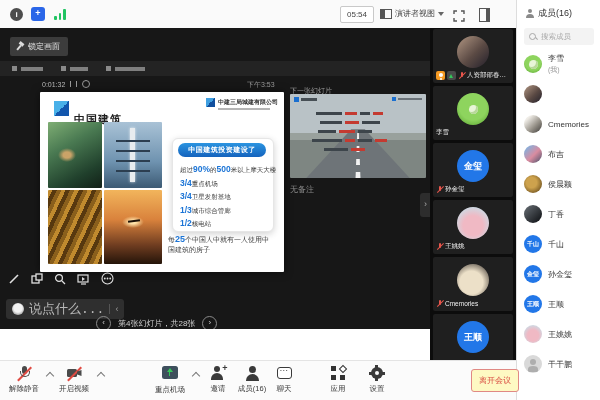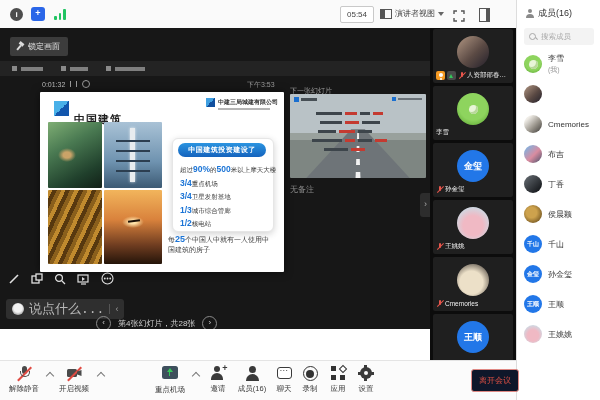--- a/index.html
+++ b/index.html
@@ -187,21 +187,21 @@
   .apps-b i:nth-child(2){left:10px;top:1px;transform:rotate(45deg);background:#fff;border:1.3px solid #333;width:4px;height:4px;}
   .apps-b i:nth-child(3){left:1px;top:10px;}
   .apps-b i:nth-child(4){left:10px;top:10px;}
   .gear-b::before{content:"";position:absolute;left:2px;top:2px;width:12px;height:12px;border-radius:50%;background:#3a3a3a;}
   .gear-b::after{content:"";position:absolute;left:6px;top:6px;width:4px;height:4px;border-radius:50%;background:#fbfbfb;}
   .gear-b i{position:absolute;background:#3a3a3a;}
   .gear-b i:nth-child(1){left:6.5px;top:0;width:3px;height:3px;}
   .gear-b i:nth-child(2){left:6.5px;bottom:1px;width:3px;height:3px;}
   .gear-b i:nth-child(3){left:0;top:6.5px;width:3px;height:3px;}
   .gear-b i:nth-child(4){right:1px;top:6.5px;width:3px;height:3px;}
-  .leave{position:absolute;left:471px;top:8px;width:46px;height:21px;border:1px solid #e08984;border-radius:3px;background:#0f172a;
+  .leave{position:absolute;left:471px;top:8px;width:46px;height:21px;border:1px solid #e08984;border-radius:3px;background:#fef9c3;
          color:#d94f43;font-size:8px;text-align:center;line-height:21px;}
 </style>
 </head>
 <body>
 
 <div class="app">
 
   <div class="topbar">
     <div class="info-ic">i</div>
     <div class="shield-ic">+</div>
@@ -438,32 +438,32 @@
             <div class="mname">Cmemories</div>
           </div>
         </div>
         <div class="mrow">
           <div class="avatar av-blue"></div>
           <div class="minfo">
             <div class="mname">布吉</div>
           </div>
         </div>
         <div class="mrow">
+          <div class="avatar av-gold"></div>
+          <div class="minfo">
+            <div class="mname">侯晨颖</div>
+          </div>
+        </div>
+        <div class="mrow">
           <div class="avatar av-dark"></div>
           <div class="minfo">
             <div class="mname">丁香</div>
           </div>
         </div>
         <div class="mrow">
-          <div class="avatar av-gold"></div>
-          <div class="minfo">
-            <div class="mname">侯晨颖</div>
-          </div>
-        </div>
-        <div class="mrow">
           <div class="avatar av-bluetext">千山</div>
           <div class="minfo">
             <div class="mname">千山</div>
           </div>
         </div>
         <div class="mrow">
           <div class="avatar av-bluetext">金玺</div>
           <div class="minfo">
             <div class="mname">孙金玺</div>
           </div>
@@ -471,20 +471,26 @@
         <div class="mrow">
           <div class="avatar av-bluetext">王顺</div>
           <div class="minfo">
             <div class="mname">王顺</div>
           </div>
         </div>
         <div class="mrow">
           <div class="avatar av-pig"></div>
           <div class="minfo">
             <div class="mname">王姚姚</div>
+          </div>
+        </div>
+        <div class="mrow">
+          <div class="avatar av-default"></div>
+          <div class="minfo">
+            <div class="mname">干干鹏</div>
           </div>
         </div>
       </div>
   </div>
 
   <div class="bottom">
     <div class="titem" style="left:2px">
       <div class="ticon mic-b">
           <span class="slash-r"></span>
         </div>
@@ -512,34 +518,30 @@
       <div class="tlabel">邀请</div>
     </div>
     <div class="titem" style="left:230px">
       <div class="ticon mem-b"></div>
       <div class="tlabel">成员(16)</div>
     </div>
     <div class="titem" style="left:262px">
       <div class="ticon chat-b"></div>
       <div class="tlabel">聊天</div>
     </div>
-    <div class="titem" style="left:288px">
-      <div class="ticon rec-b"></div>
-      <div class="tlabel">录制</div>
-    </div>
     <div class="titem" style="left:316px">
       <div class="ticon apps-b">
           <i></i>
           <i></i>
           <i></i>
           <i></i>
         </div>
       <div class="tlabel">应用</div>
     </div>
-    <div class="titem" style="left:344px">
+    <div class="titem" style="left:355px">
       <div class="ticon gear-b">
           <i></i>
           <i></i>
           <i></i>
           <i></i>
         </div>
       <div class="tlabel">设置</div>
     </div>
     <div class="leave">离开会议</div>
   </div>

